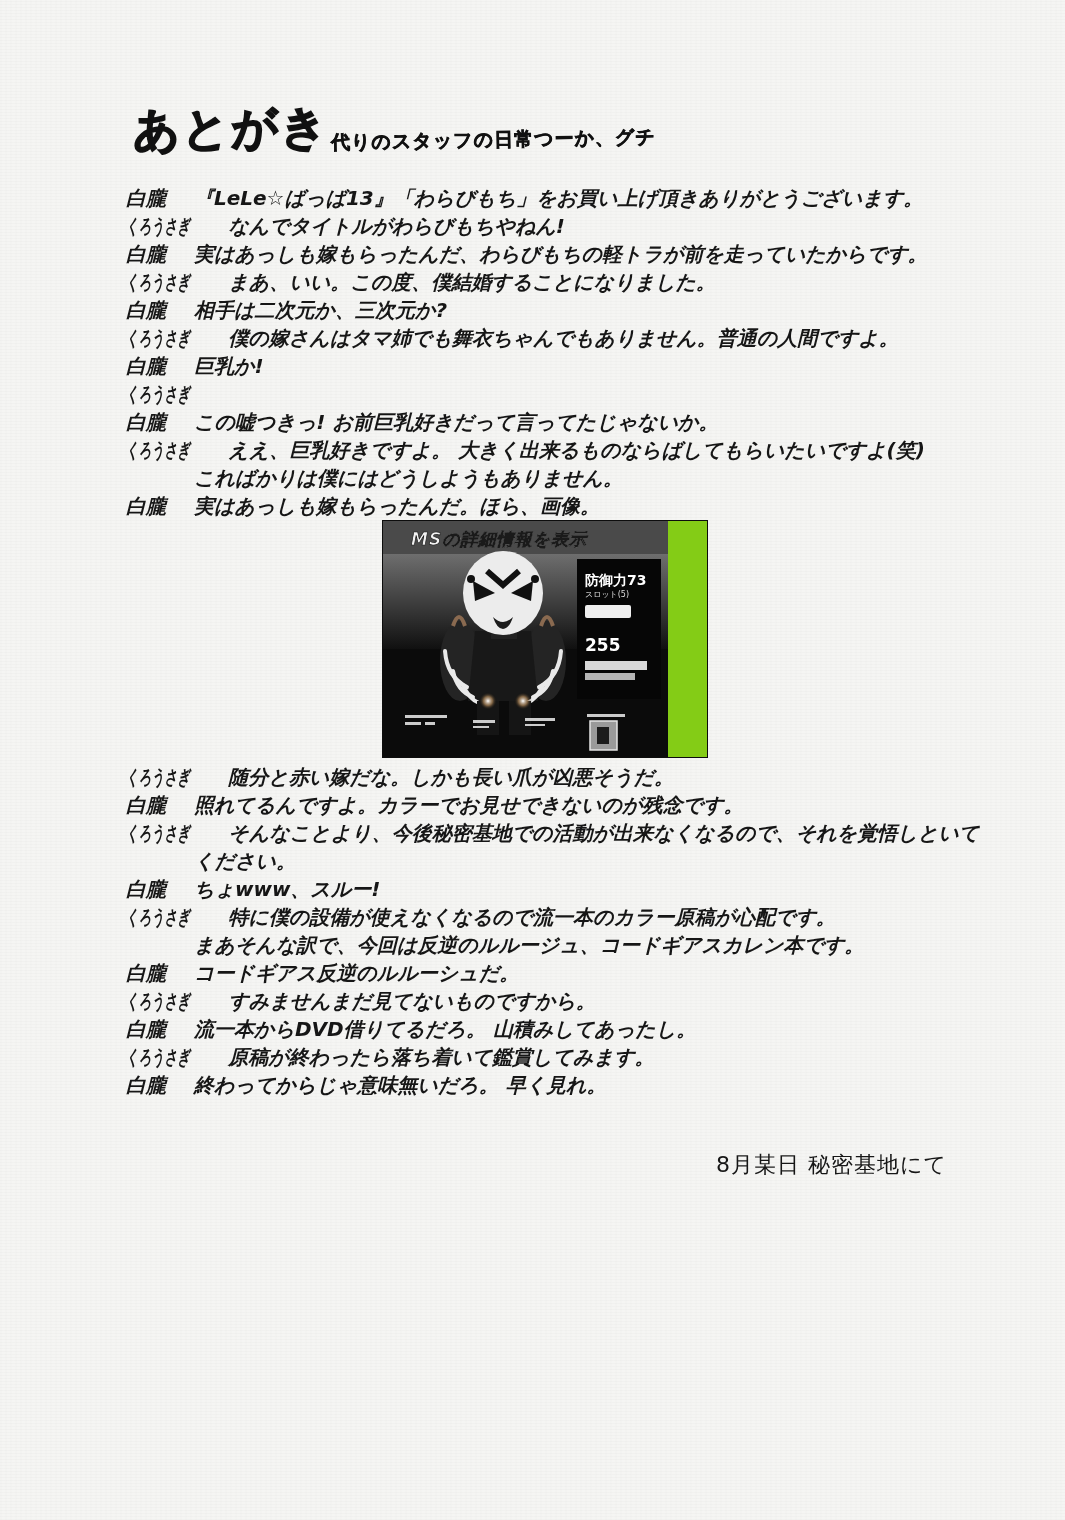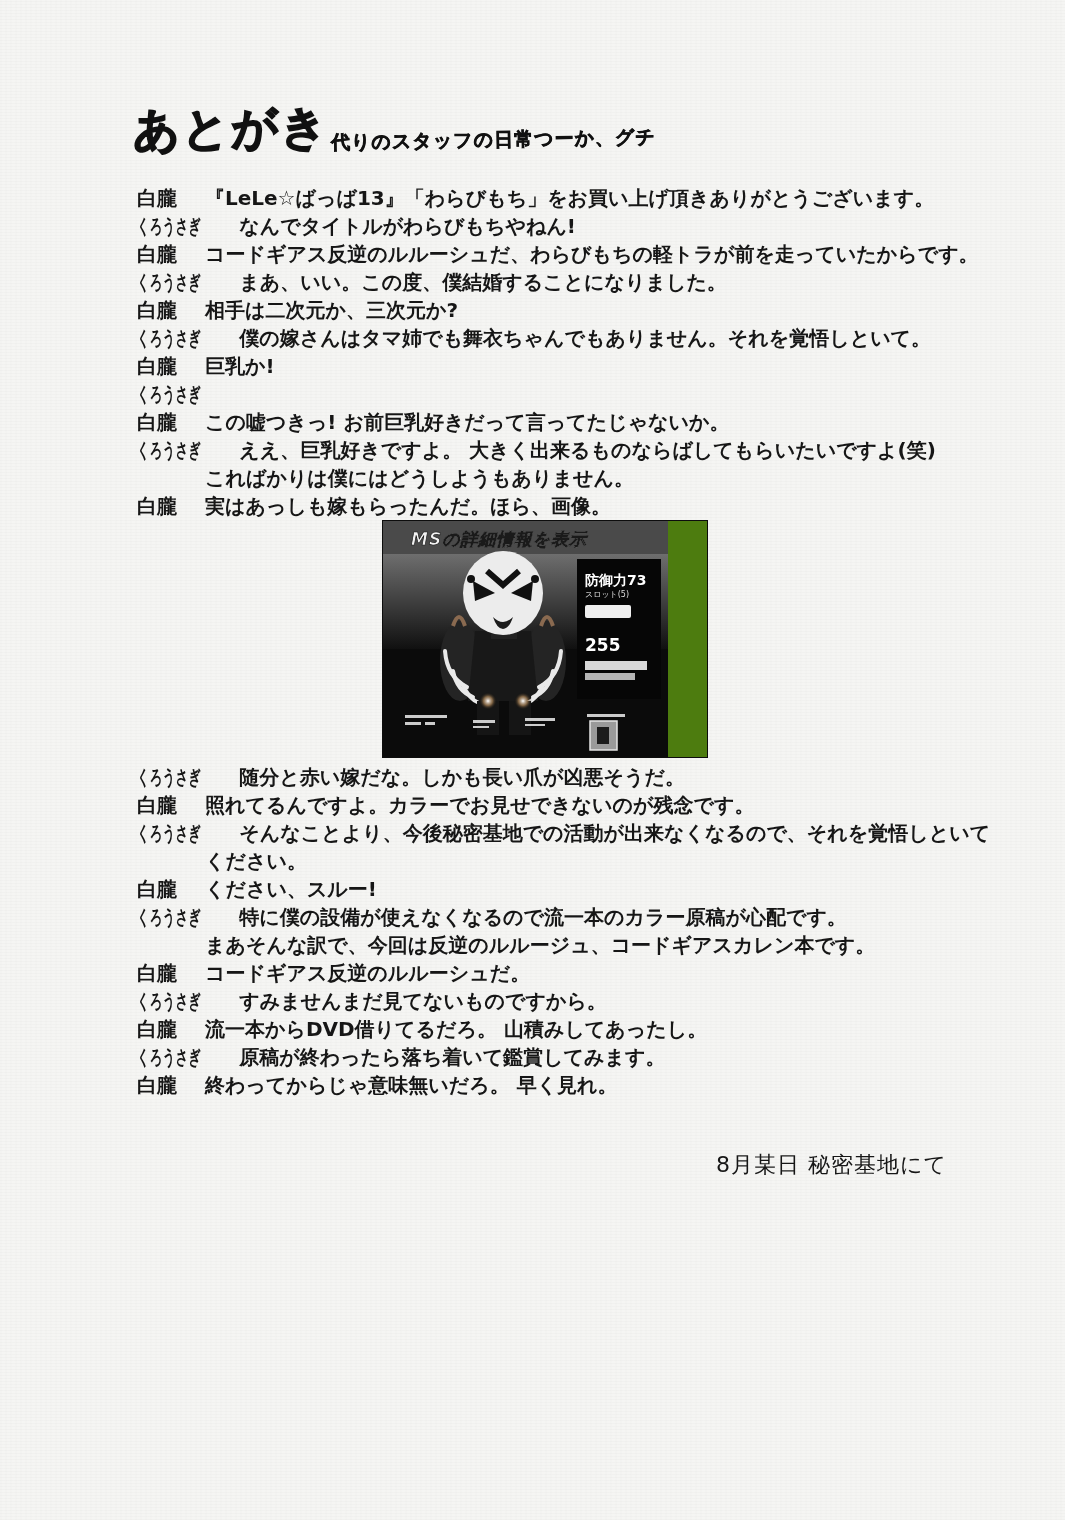--- a/index.html
+++ b/index.html
@@ -28,31 +28,31 @@
     -webkit-text-stroke:1.5px #111;color:#111;
     transform:rotate(-1deg);
   }
   .title-sub{
     font-size:19px;font-weight:900;color:#111;
     -webkit-text-stroke:.6px #111;
     margin-left:2px;margin-bottom:7px;letter-spacing:1px;
     transform:rotate(-1deg);
   }
   
-  .dialogue{position:absolute;left:137px;width:910px;}
+  .dialogue{position:absolute;left:126px;width:910px;font-style:italic;}
   .row{display:flex;height:28px;line-height:28px;font-size:20px;font-weight:700;}
   .speaker{flex:0 0 68px;white-space:nowrap;overflow:visible;}
   .speaker-in{display:inline-block;transform-origin:0 50%;white-space:nowrap;}
   .text{white-space:nowrap;}
   #dialogue-top{top:184px;}
   #dialogue-bottom{top:763px;}
   
   .photo{
     position:absolute;left:383px;top:521px;width:324px;height:236px;
-    background:#4d7c0f;box-shadow:0 0 0 1px #0d0d0d;
+    background:#84cc16;box-shadow:0 0 0 1px #0d0d0d;
   }
   .photo svg{display:block;}
   
   .footer{
     position:absolute;left:716px;top:1150px;
     font-size:22px;font-weight:400;letter-spacing:1px;white-space:nowrap;
   }
 </style>
 </head>
 <body style="--paper: #f5f5f3; --ink: #161616;">
@@ -68,33 +68,33 @@
       <div class="row">
         <span class="speaker"><span class="speaker-in">白朧</span></span>
         <span class="text">『LeLe☆ばっば13』「わらびもち」をお買い上げ頂きありがとうございます。</span>
       </div>
       <div class="row">
         <span class="speaker"><span class="speaker-in" style="transform: scaleX(0.625344);">くろうさぎ</span></span>
         <span class="text">なんでタイトルがわらびもちやねん!</span>
       </div>
       <div class="row">
         <span class="speaker"><span class="speaker-in">白朧</span></span>
-        <span class="text">コードギアス反逆のルルーシュだ、わらびもちの軽トラが前を走っていたからです。</span>
+        <span class="text">実はあっしも嫁もらったんだ、わらびもちの軽トラが前を走っていたからです。</span>
       </div>
       <div class="row">
         <span class="speaker"><span class="speaker-in" style="transform: scaleX(0.625344);">くろうさぎ</span></span>
         <span class="text">まあ、いい。この度、僕結婚することになりました。</span>
       </div>
       <div class="row">
         <span class="speaker"><span class="speaker-in">白朧</span></span>
         <span class="text">相手は二次元か、三次元か?</span>
       </div>
       <div class="row">
         <span class="speaker"><span class="speaker-in" style="transform: scaleX(0.625344);">くろうさぎ</span></span>
-        <span class="text">僕の嫁さんはタマ姉でも舞衣ちゃんでもありません。それを覚悟しといて。</span>
+        <span class="text">僕の嫁さんはタマ姉でも舞衣ちゃんでもありません。普通の人間ですよ。</span>
       </div>
       <div class="row">
         <span class="speaker"><span class="speaker-in">白朧</span></span>
         <span class="text">巨乳か!</span>
       </div>
       <div class="row">
         <span class="speaker"><span class="speaker-in" style="transform: scaleX(0.625344);">くろうさぎ</span></span>
       </div>
       <div class="row">
         <span class="speaker"><span class="speaker-in">白朧</span></span>
@@ -204,21 +204,21 @@
       <div class="row">
         <span class="speaker"><span class="speaker-in" style="transform: scaleX(0.625344);">くろうさぎ</span></span>
         <span class="text">そんなことより、今後秘密基地での活動が出来なくなるので、それを覚悟しといて</span>
       </div>
       <div class="row">
         <span class="speaker"><span class="speaker-in"></span></span>
         <span class="text">ください。</span>
       </div>
       <div class="row">
         <span class="speaker"><span class="speaker-in">白朧</span></span>
-        <span class="text">ください、スルー!</span>
+        <span class="text">ちょwww、スルー!</span>
       </div>
       <div class="row">
         <span class="speaker"><span class="speaker-in" style="transform: scaleX(0.625344);">くろうさぎ</span></span>
         <span class="text">特に僕の設備が使えなくなるので流一本のカラー原稿が心配です。</span>
       </div>
       <div class="row">
         <span class="speaker"><span class="speaker-in"></span></span>
         <span class="text">まあそんな訳で、今回は反逆のルルージュ、コードギアスカレン本です。</span>
       </div>
       <div class="row">

